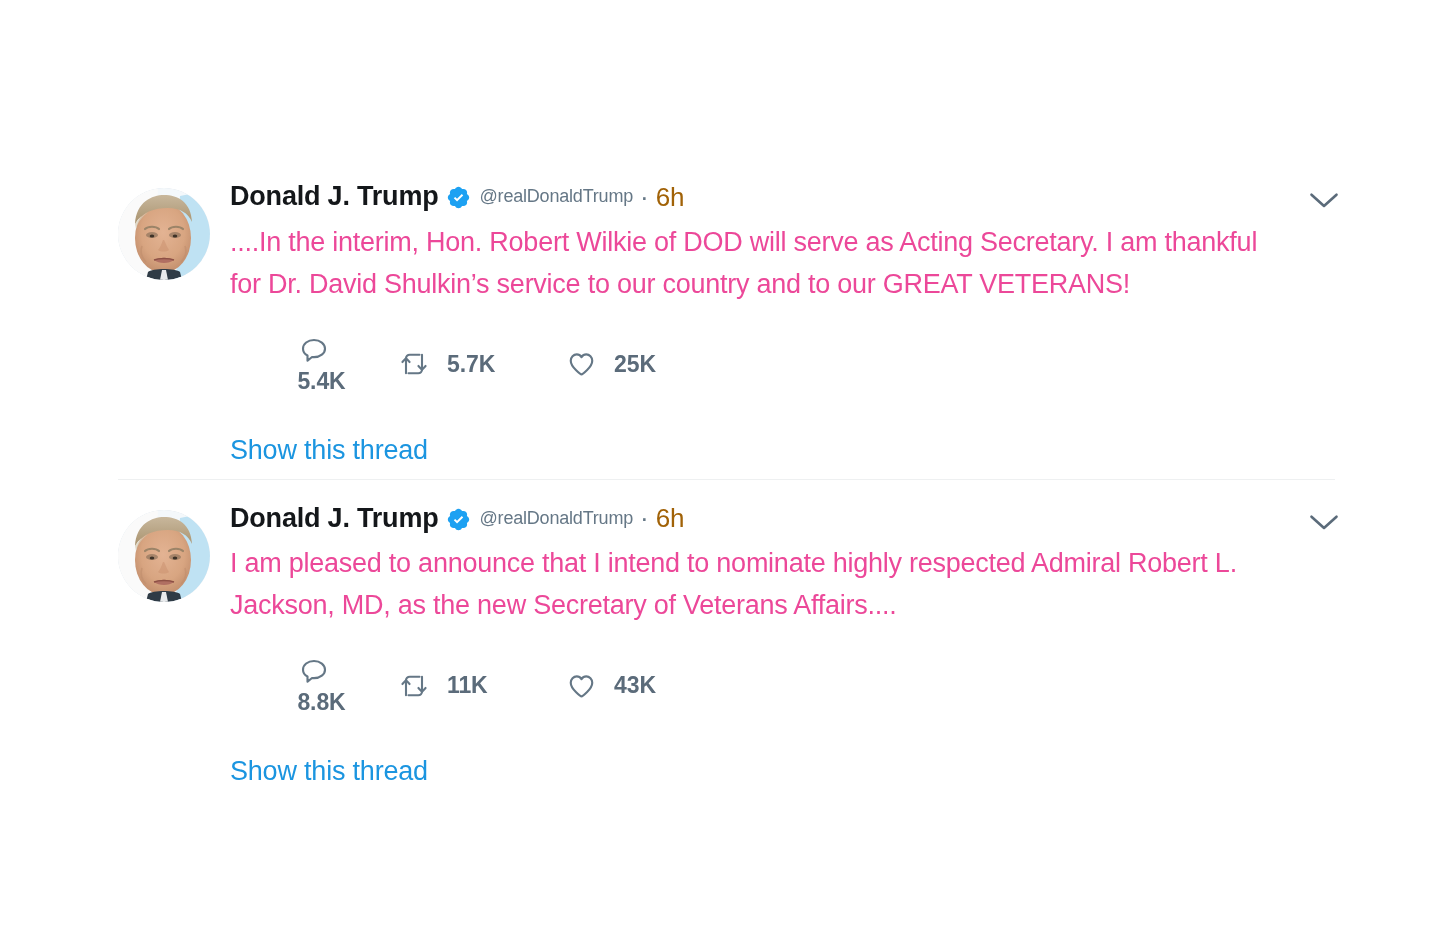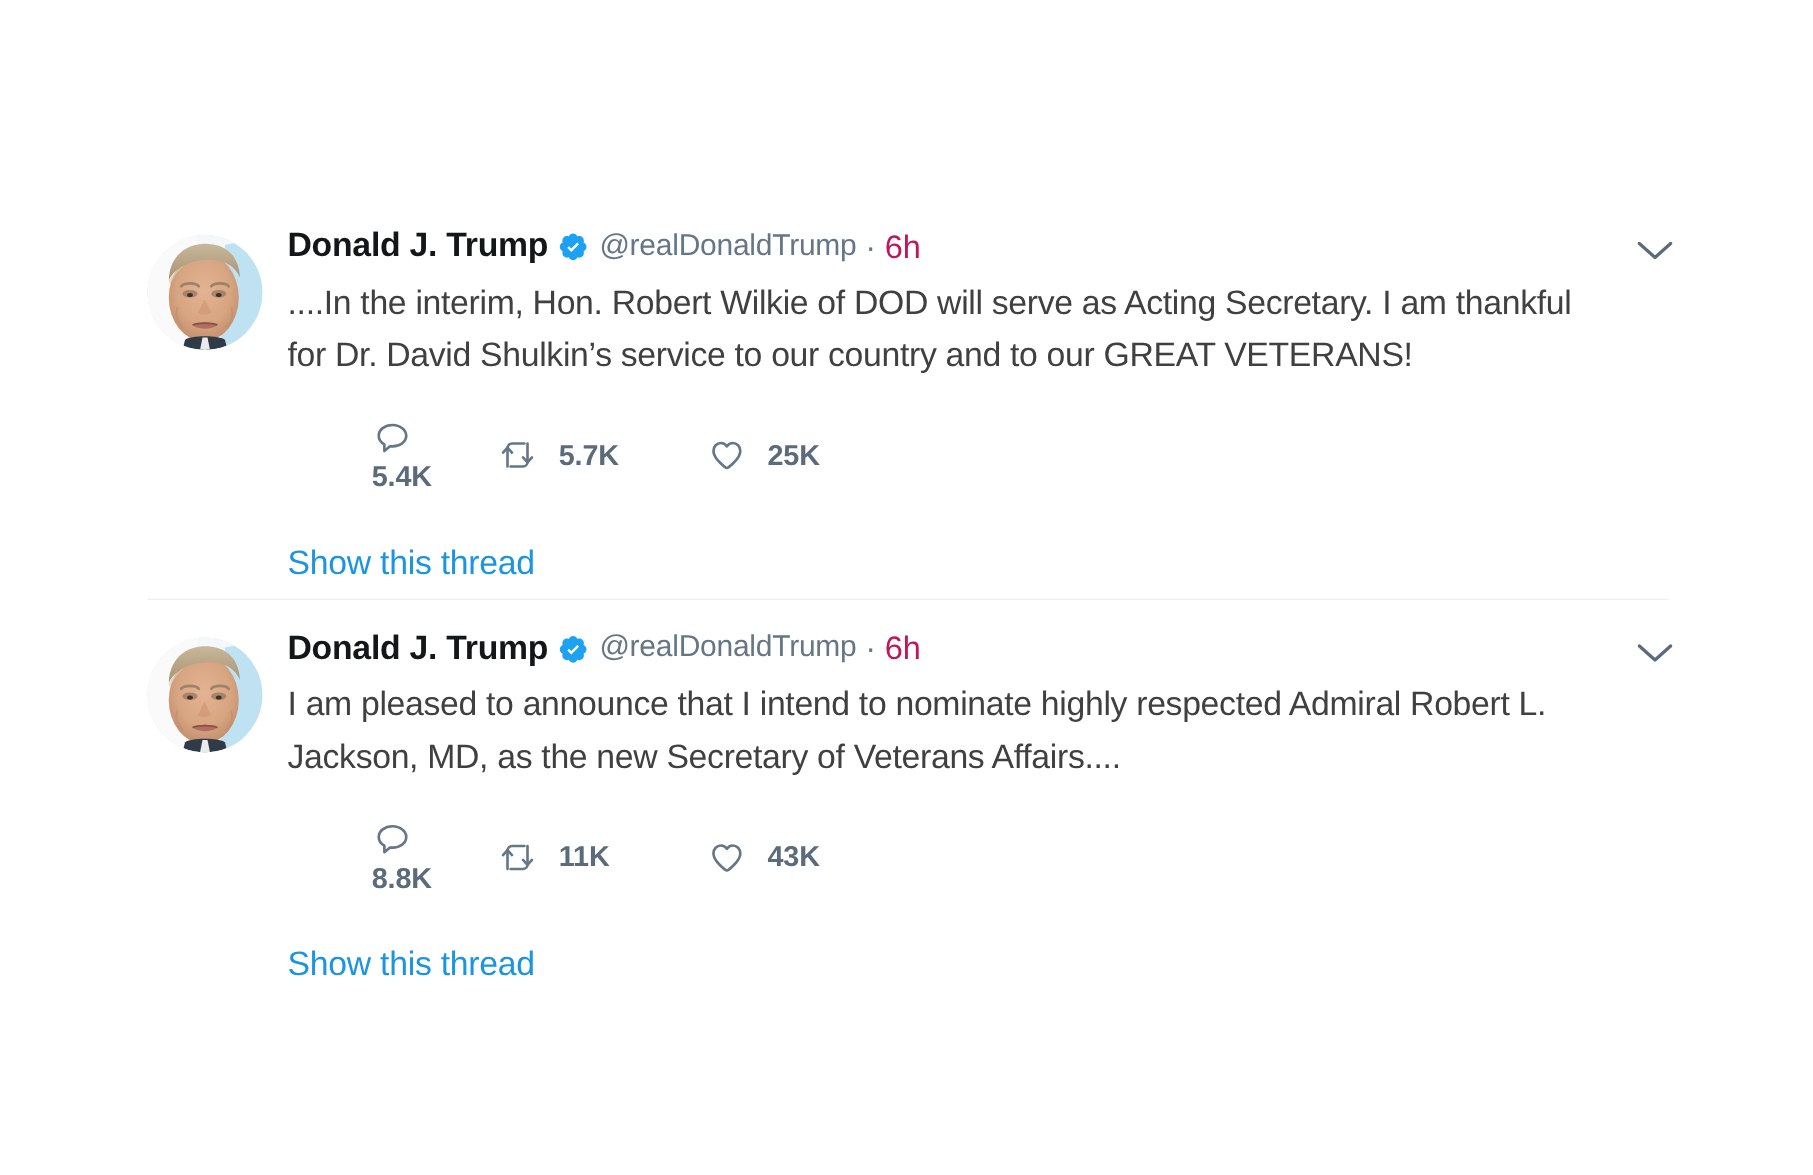--- a/index.html
+++ b/index.html
@@ -86,34 +86,34 @@
   .verified-badge {
     display: inline-flex;
     align-items: center;
     margin-left: 7px;
     margin-right: 9px;
     margin-top: 1px;
   }
   .verified-badge svg { display: block; width: 25px; height: 25px; }
 
   .handle {
-    font-size: 24px;
+    font-size: 18px;
     color: #657786;
     letter-spacing: -0.2px;
   }
 
   .dot-sep {
     font-size: 26px;
     color: #657786;
     padding: 0 7px;
   }
 
   .timestamp {
     font-size: 26px;
-    color: #be185d;
+    color: #a16207;
     letter-spacing: -0.2px;
   }
 
   
   .caret-btn {
     position: absolute;
     right: -12px;
     top: 4px;
     width: 46px;
     height: 30px;
@@ -121,21 +121,21 @@
     align-items: center;
     justify-content: center;
     cursor: pointer;
   }
   .caret-btn svg { display: block; width: 30px; height: 18px; }
 
   
   .tweet-text {
     font-size: 27px;
     line-height: 42px;
-    color: #404040;
+    color: #ec4899;
     letter-spacing: -0.25px;
     max-width: 1040px;
     word-wrap: break-word;
   }
 
   
   .actions {
     display: flex;
     align-items: center;
     margin-top: 29px;

